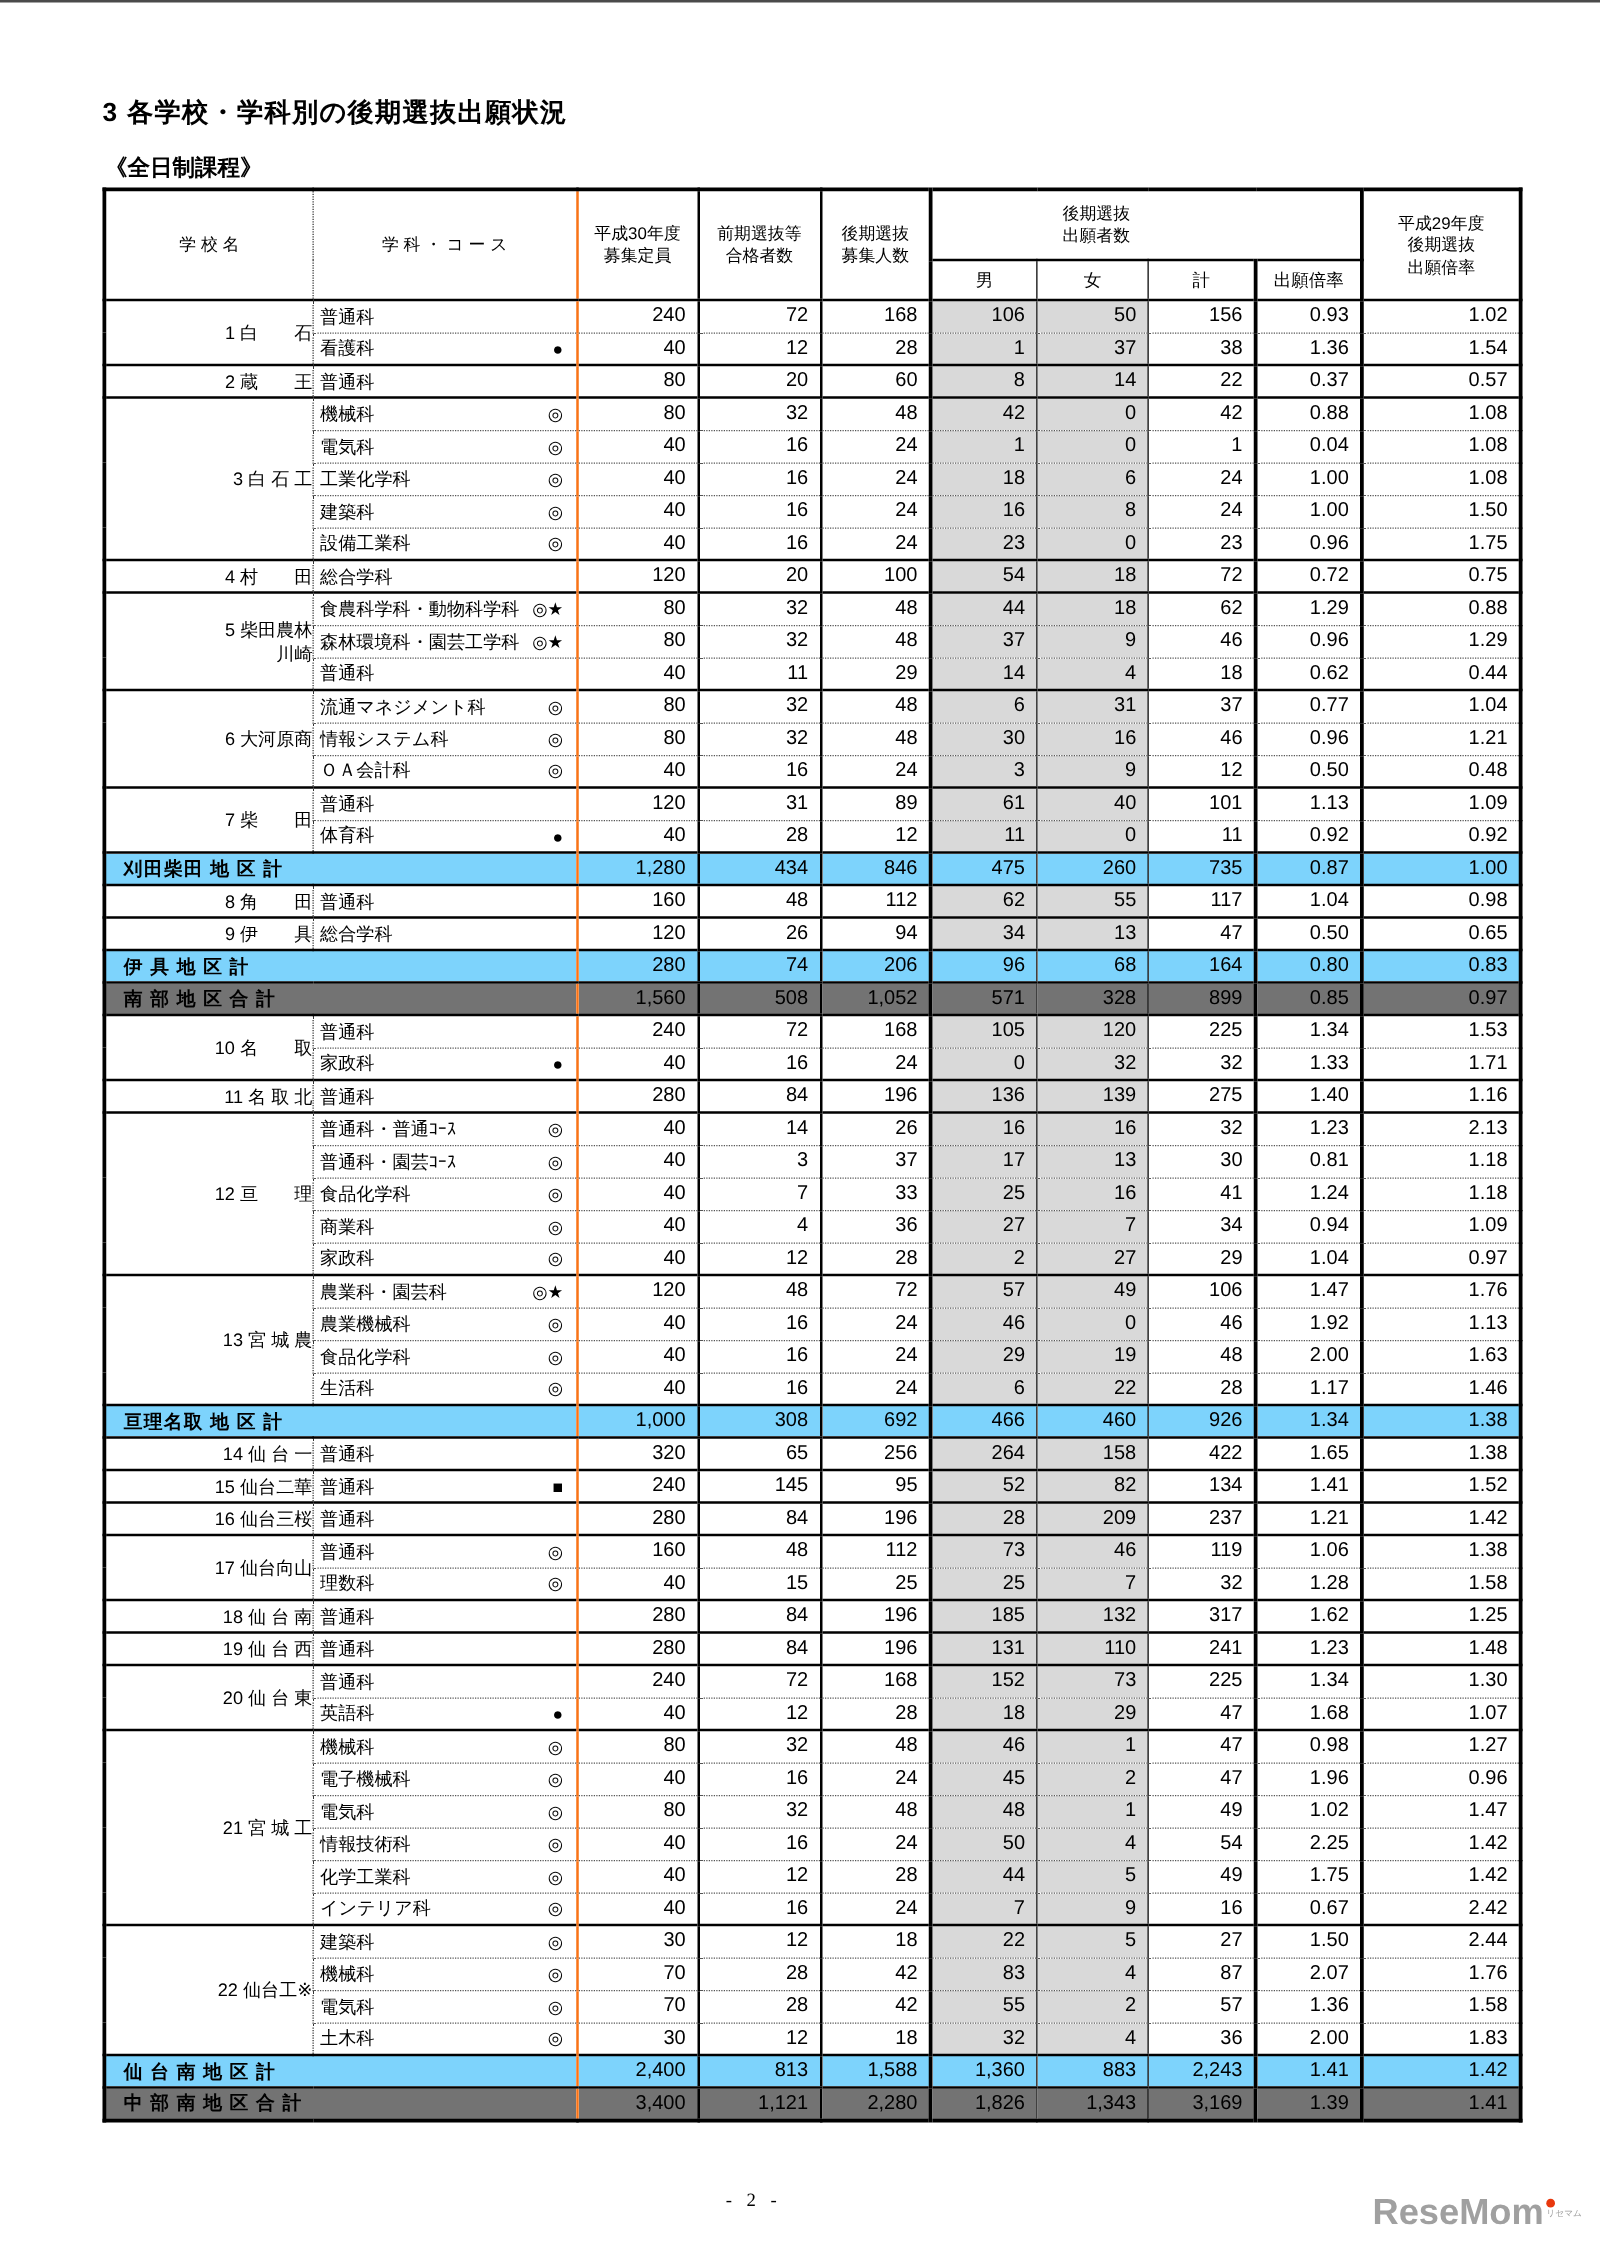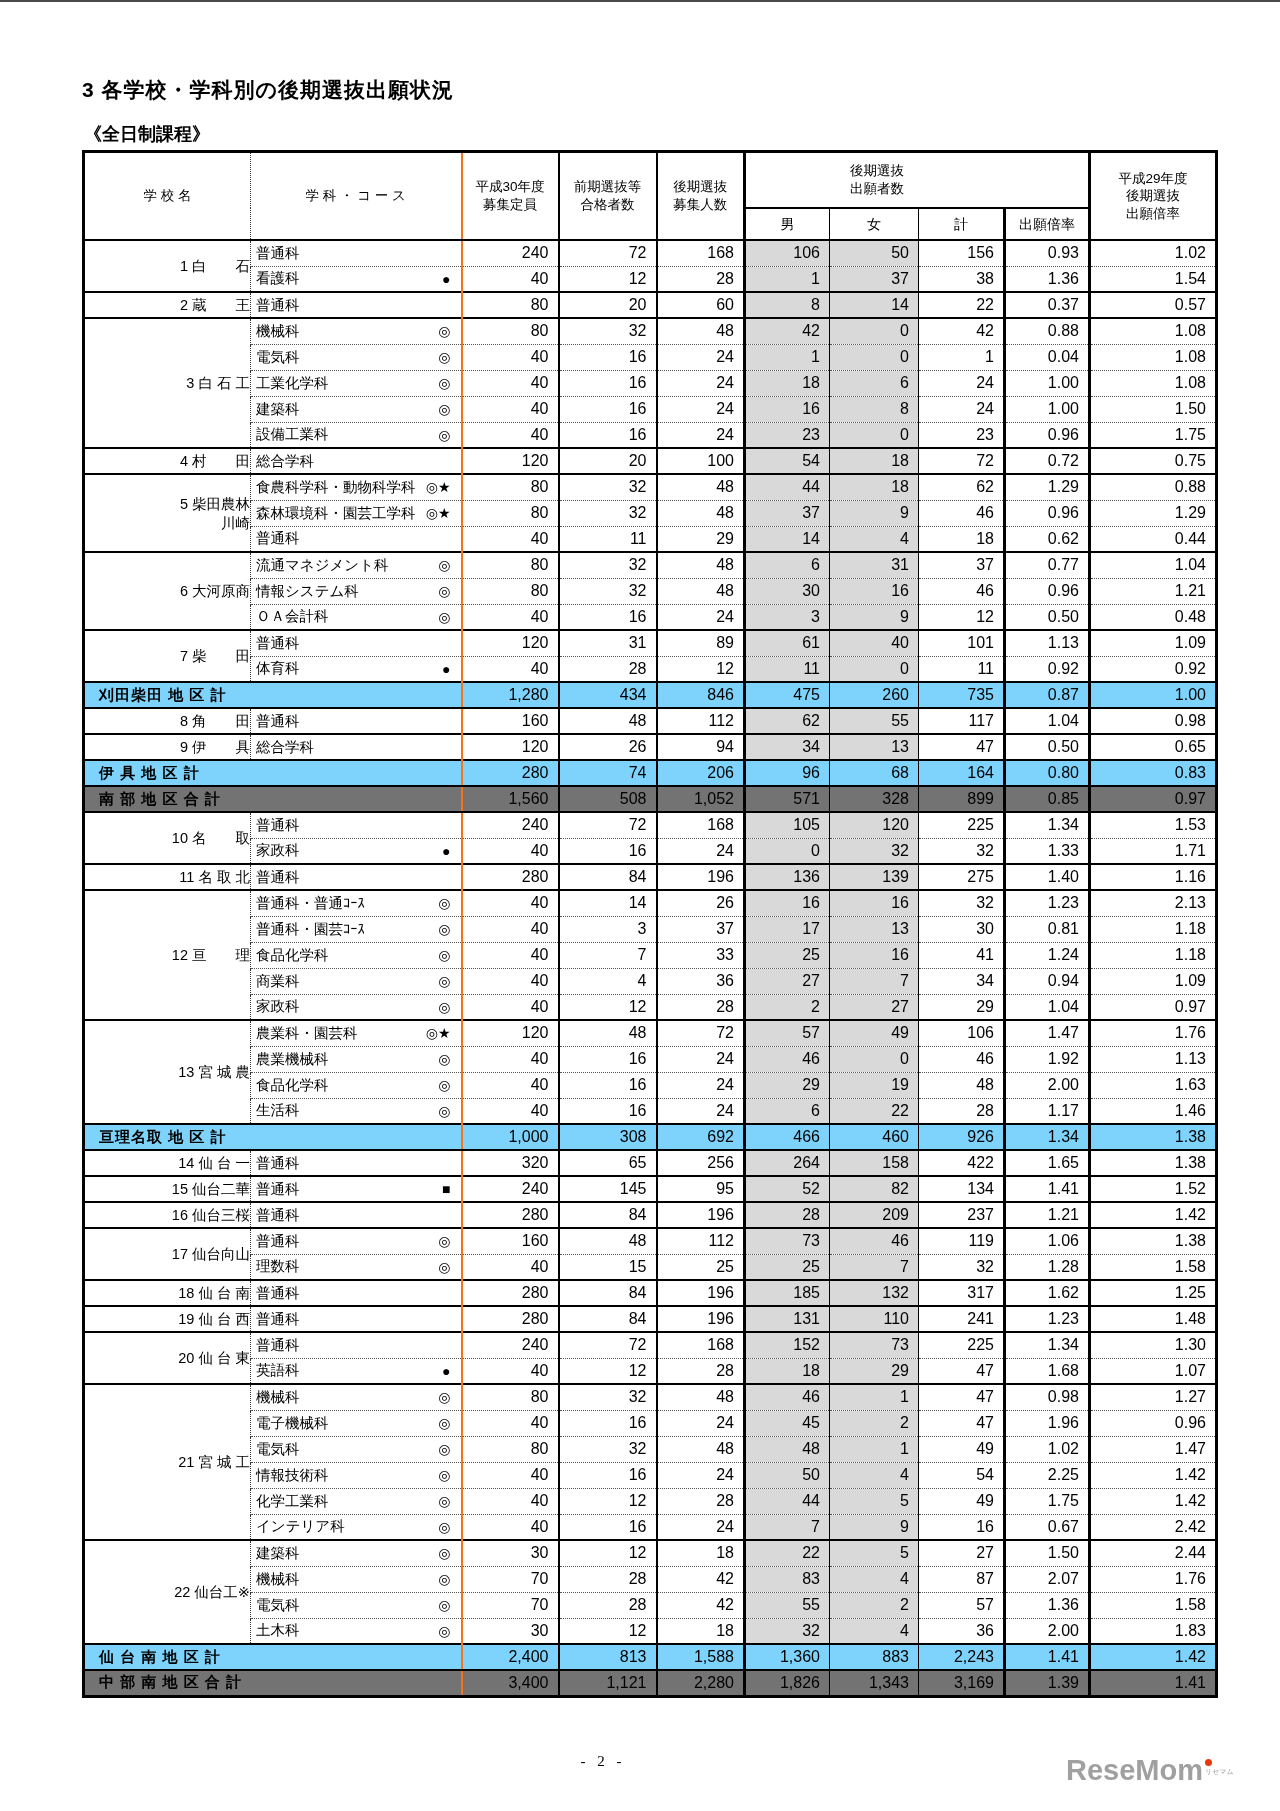--- a/index.html
+++ b/index.html
@@ -51,21 +51,21 @@
   td.school-cell{font-size:14.5px;padding-left:7px;vertical-align:middle;text-align:right;}
   .school-flex{display:flex;flex-direction:column;justify-content:space-between;height:100%;}
   .school-flex .nm1{padding-top:5px;}
   .school-flex .nm2{padding-left:58px;padding-bottom:4px;}
   .dept-flex{display:flex;justify-content:space-between;align-items:center;width:100%;}
   .dept-nm{padding-left:5px;font-size:14.5px;white-space:nowrap;}
   .mark{font-size:14px;padding-right:10px;white-space:nowrap;}
 
   .pagenum{position:absolute;left:548px;top:1753px;width:110px;text-align:center;
     font-size:15px;letter-spacing:4px;font-family:"Liberation Serif","DejaVu Serif",serif;}
-  .logo{position:absolute;left:1066px;top:1756px;display:flex;align-items:flex-start;}
+  .logo{position:absolute;left:1098px;top:1756px;display:flex;align-items:flex-start;}
   .logo .word{font-size:29px;font-weight:bold;color:#a0a0a0;letter-spacing:0px;line-height:1;}
   .logo .side{display:flex;flex-direction:column;align-items:flex-start;margin-left:2px;margin-top:3px;}
   .logo .dot{width:7px;height:7px;background:#e8380d;border-radius:50%;}
   .logo .tiny{font-size:7px;color:#a0a0a0;line-height:1.1;margin-top:2px;}
 </style>
 </head>
 <body>
 
 <div class="topline"></div>
 

